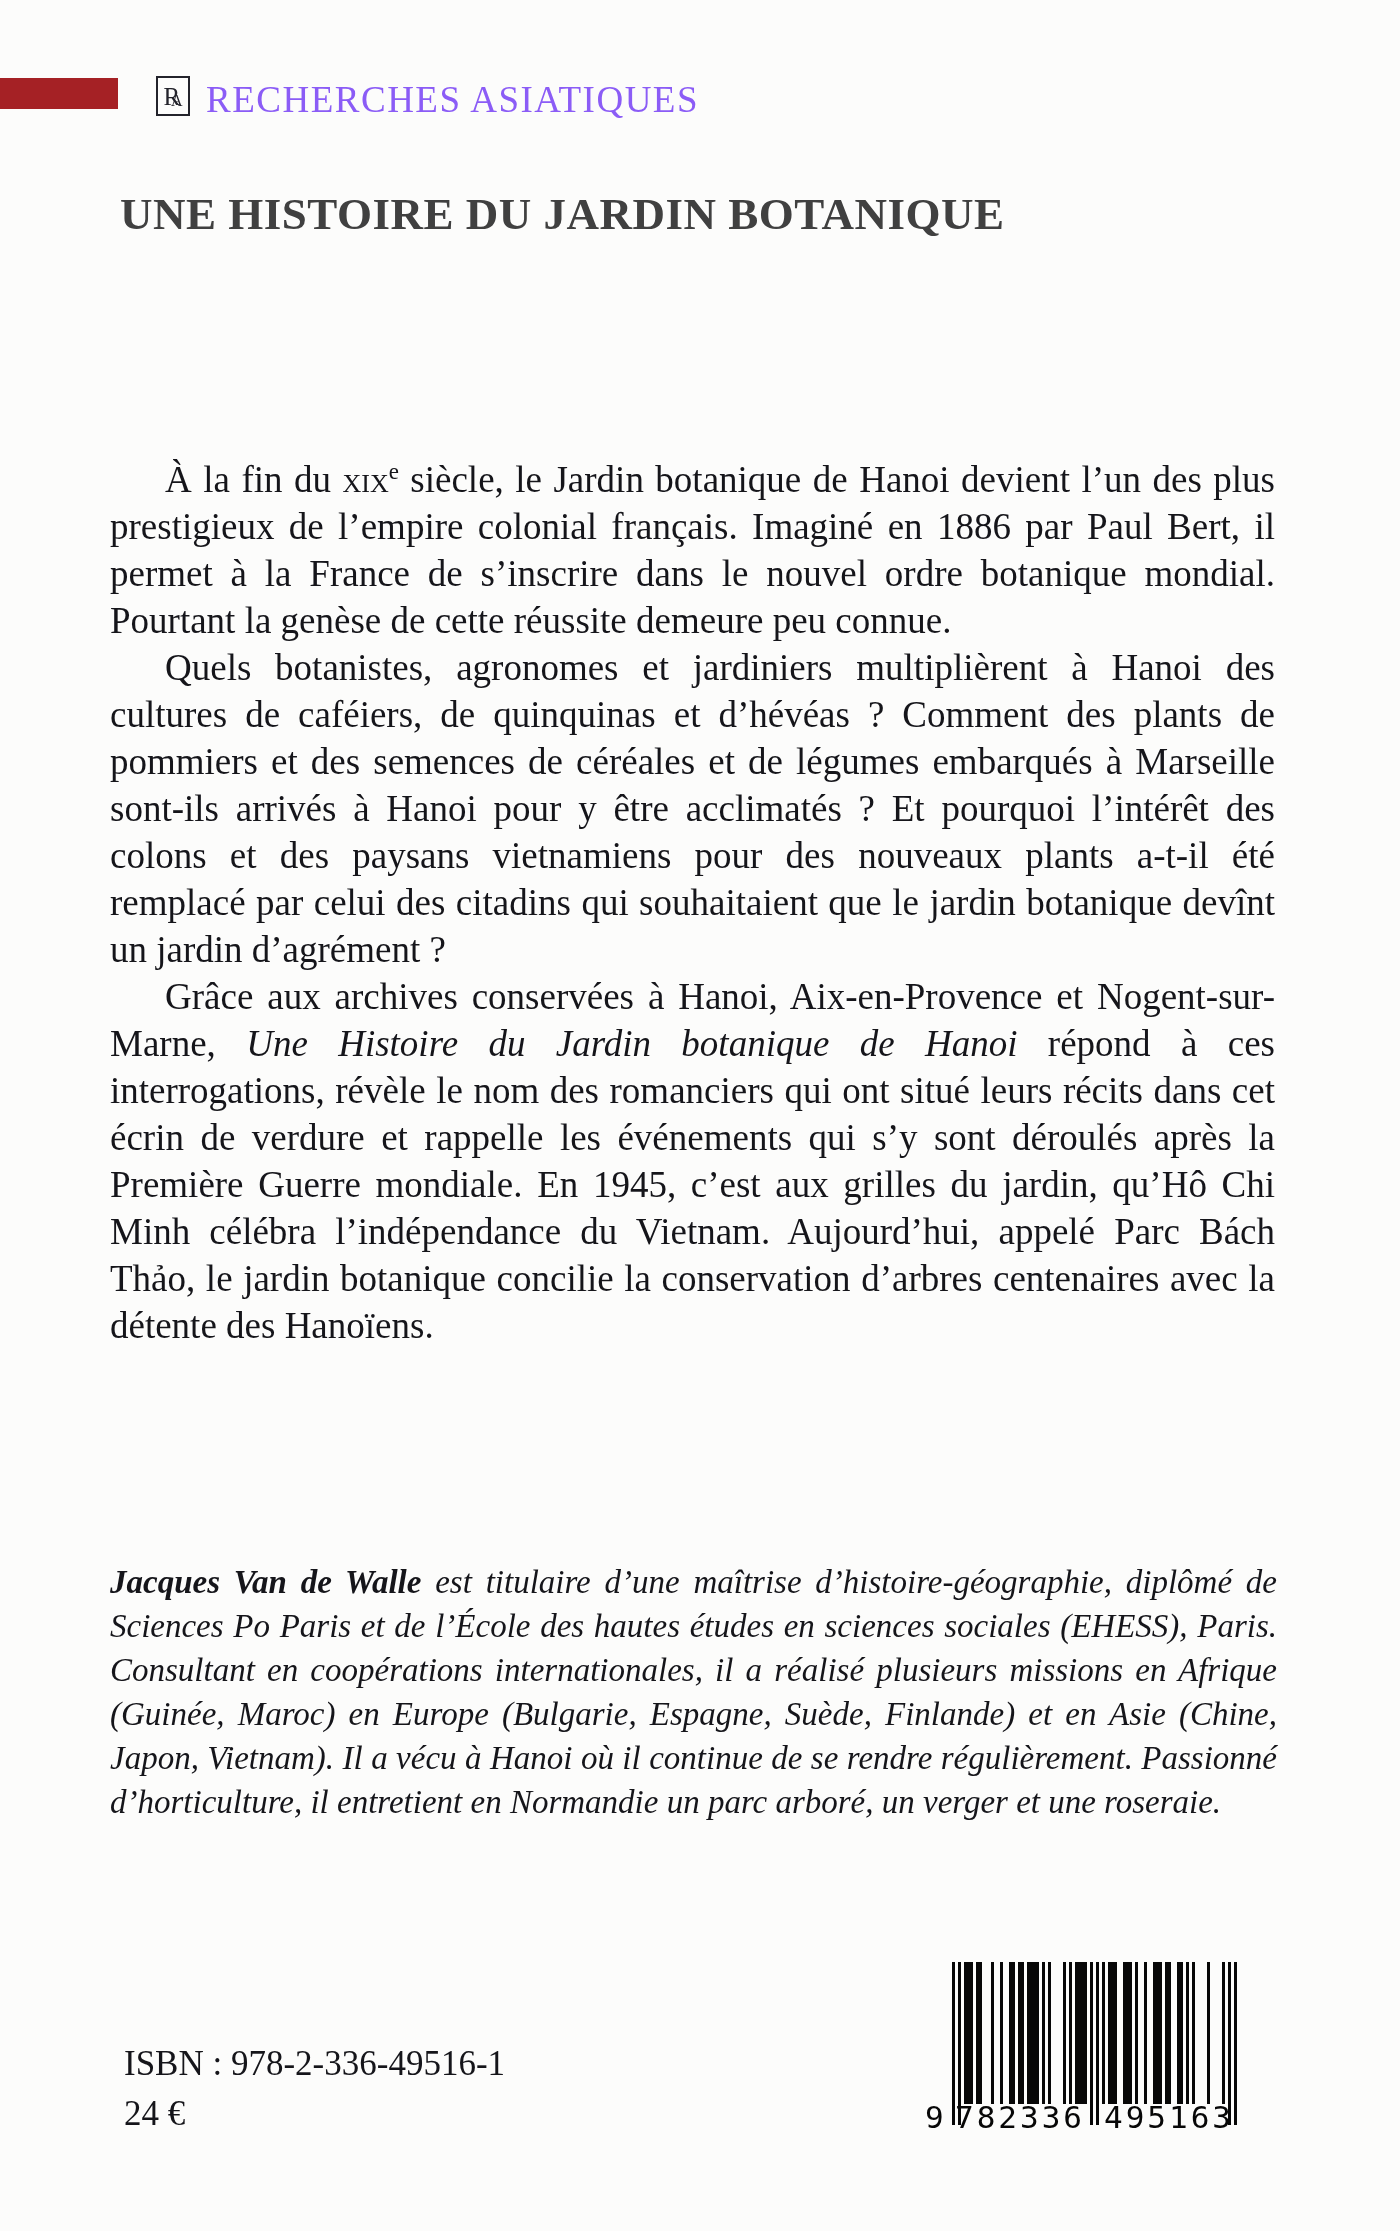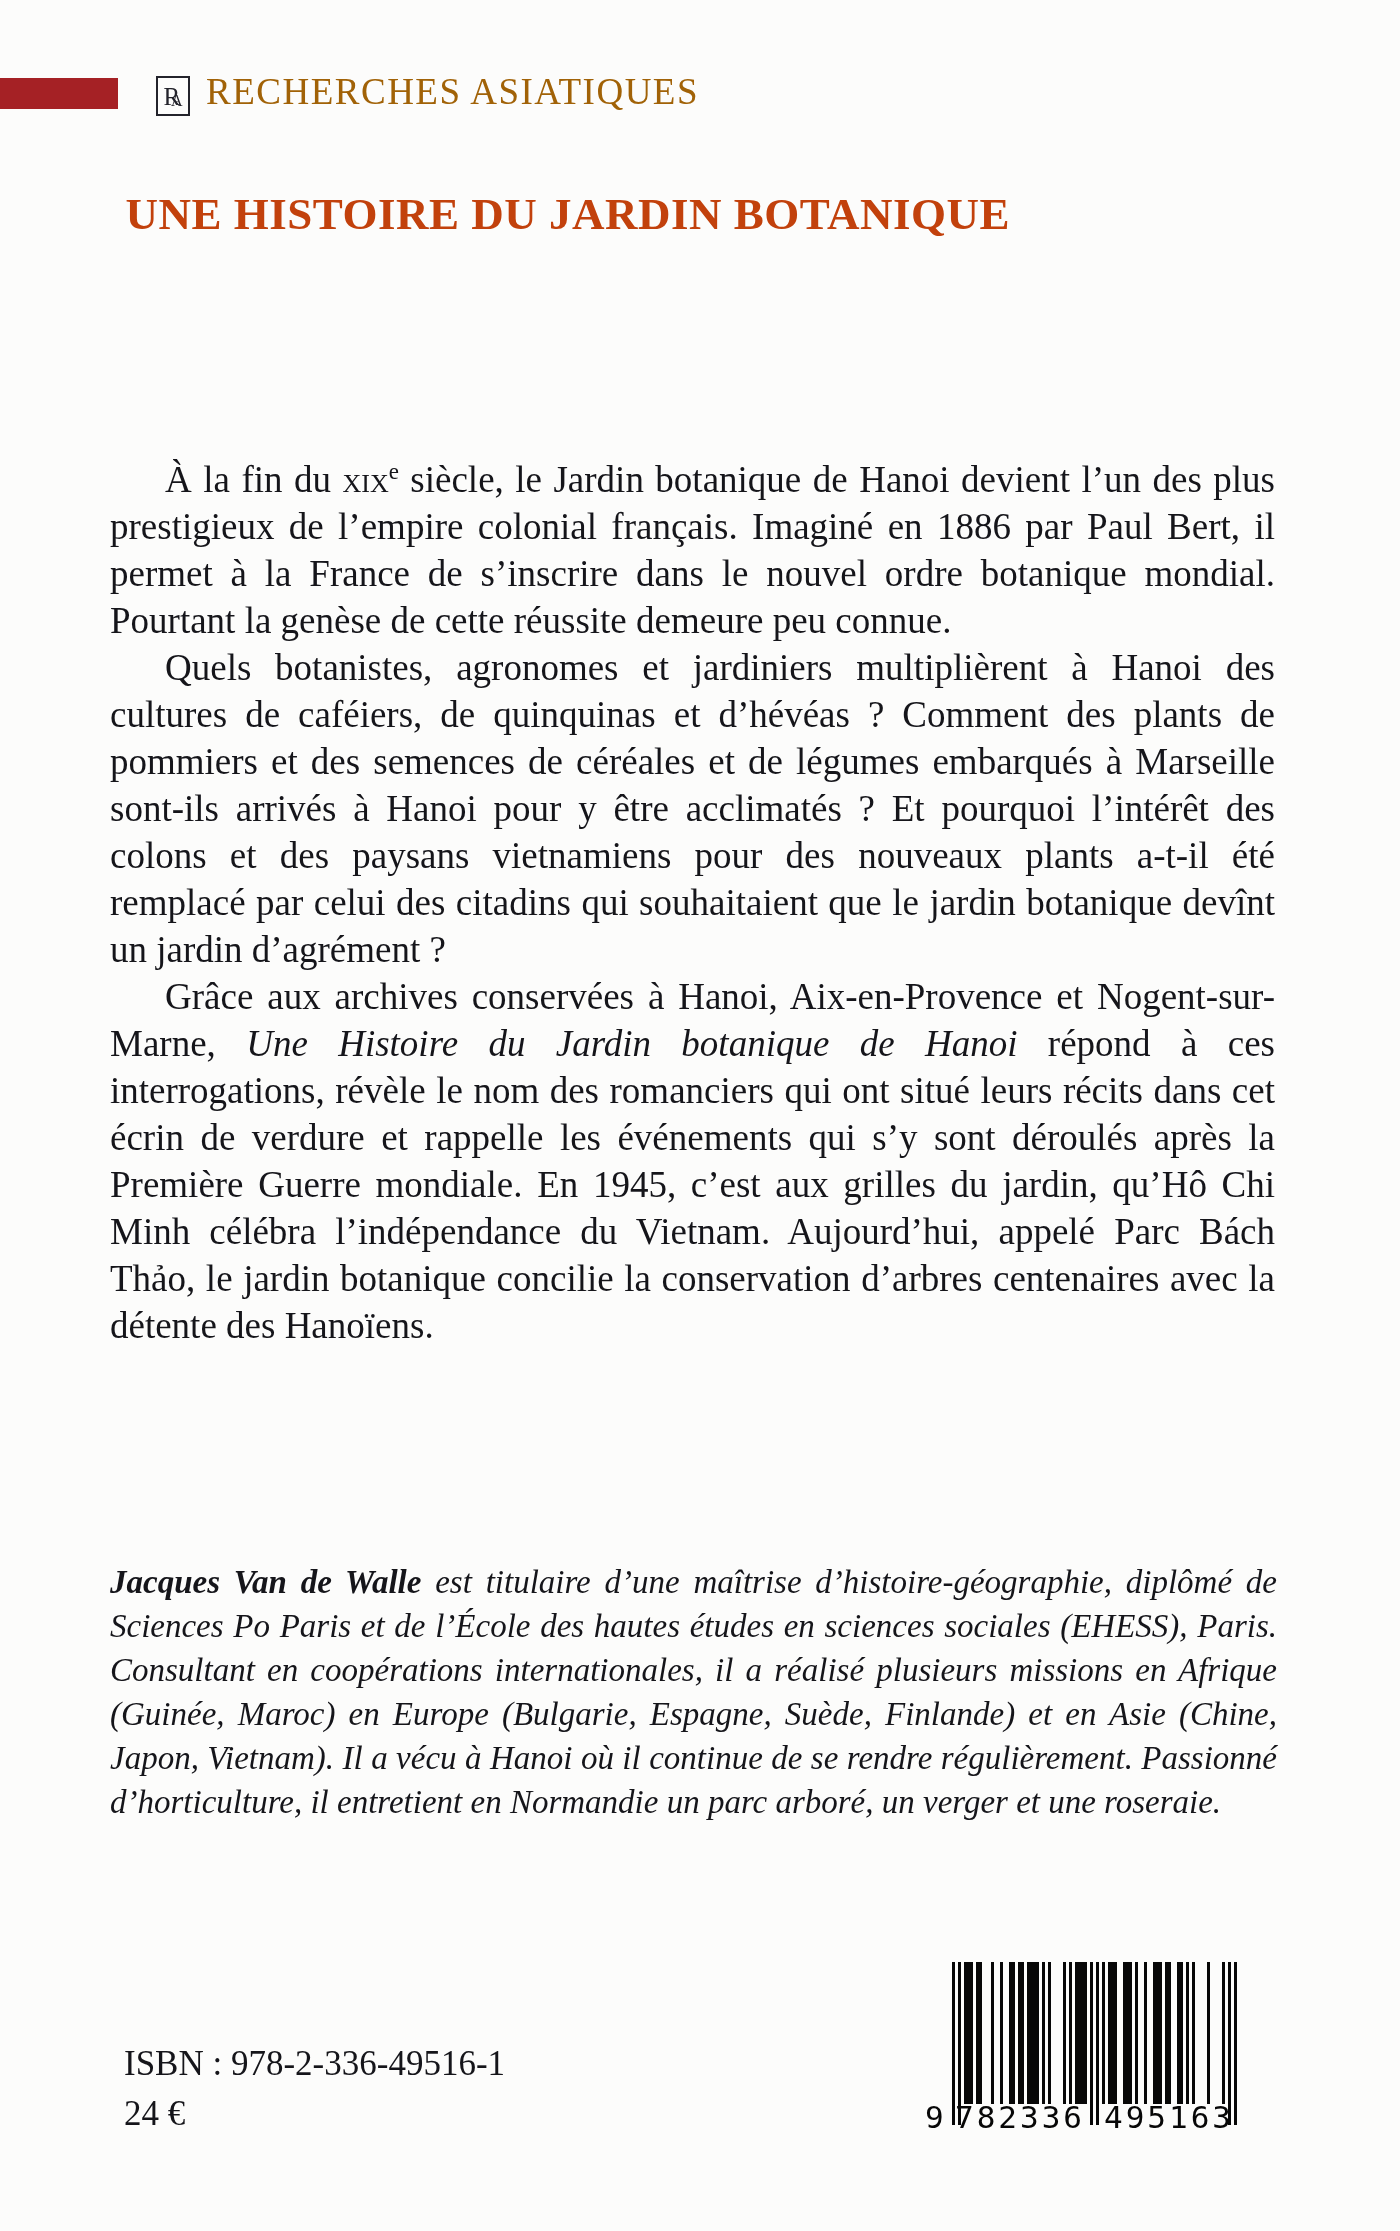--- a/index.html
+++ b/index.html
@@ -18,29 +18,29 @@
   }
   .logo-box{
     position:absolute;left:156px;top:76px;width:30px;height:36px;
     border:2px solid #23232b;
     display:flex;align-items:center;justify-content:center;
     color:#23232b;
   }
   .logo-r{font-size:25px;line-height:1;}
   .logo-a{font-size:16px;line-height:1;margin-left:-9px;margin-top:9px;}
   .imprint-name{
-    position:absolute;left:206px;top:70px;
-    font-size:37px;letter-spacing:1.5px;color:#a16207;
+    position:absolute;left:206px;top:78px;
+    font-size:37px;letter-spacing:1.5px;color:#8b5cf6;
     white-space:nowrap;
   }
   
   .title{
-    position:absolute;left:110px;top:184px;width:900px;
-    color:#c2410c;font-weight:bold;
-    font-size:45px;line-height:61px;letter-spacing:0.5px;text-align:right;
+    position:absolute;left:120px;top:184px;width:900px;
+    color:#404040;font-weight:bold;
+    font-size:45px;line-height:61px;letter-spacing:0.5px;
   }
   
   .synopsis{
     position:absolute;left:110px;top:456px;width:1165px;
     font-size:37px;line-height:47px;
     text-align:justify;
   }
   .synopsis .rp{margin:0;text-indent:55px;}
   .sc{font-variant:small-caps;}
   .sup{vertical-align:super;font-size:0.62em;line-height:0;}

